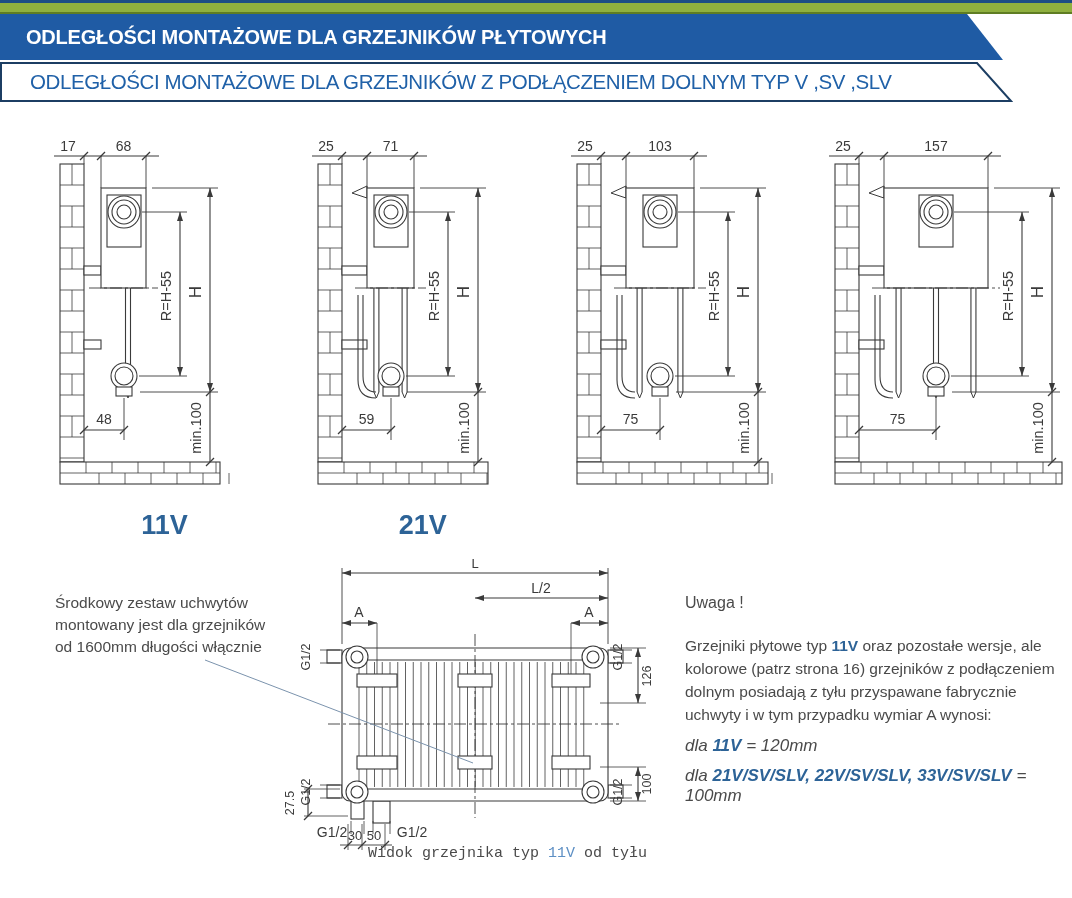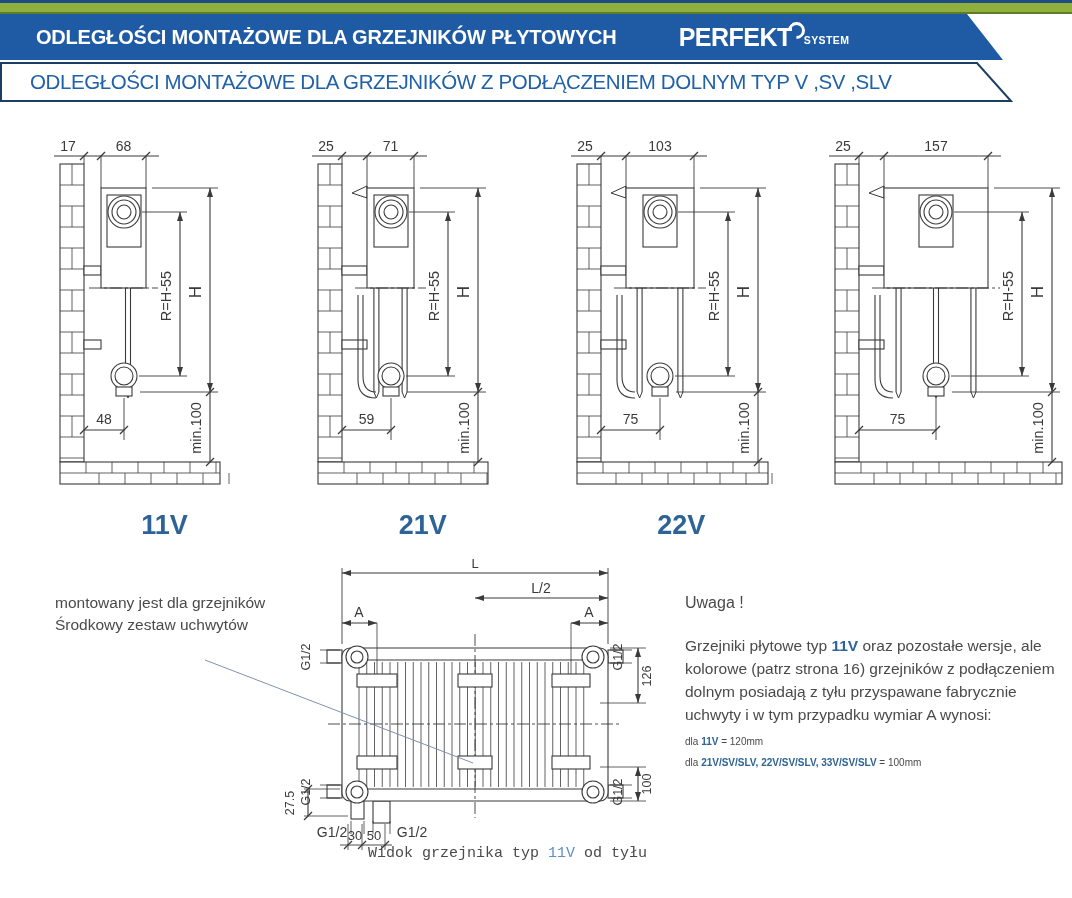--- a/index.html
+++ b/index.html
@@ -3,21 +3,21 @@
 <meta charset="utf-8">
 <style>
   html,body{margin:0;padding:0;background:#e9e9e9;}
   .page{position:relative;width:1072px;height:898px;background:#ffffff;overflow:hidden;
         font-family:"Liberation Sans",sans-serif;}
   
   .topbar{position:absolute;top:0;left:0;width:100%;height:3px;background:#1c4d85;}
   .greenbar{position:absolute;top:3px;left:0;width:100%;height:9px;background:#8fb03f;border-bottom:2px solid #5f7d23;}
   .banner1{position:absolute;top:14px;left:0;width:1003px;height:46px;background:#1f5ba4;
            clip-path:polygon(0 0,calc(100% - 36px) 0,100% 100%,0 100%);
-           display:flex;align-items:center;padding-left:36px;box-sizing:border-box;color:#fff;gap:40px;}
+           display:flex;align-items:center;padding-left:26px;box-sizing:border-box;color:#fff;}
   .b1-text{font-size:20px;font-weight:bold;letter-spacing:-0.2px;white-space:nowrap;}
   .brand{margin-left:22px;display:flex;align-items:center;}
   .brand-main{font-size:25px;font-weight:bold;letter-spacing:-0.5px;}
   .logo-mark{display:inline-block;width:11px;height:11px;border:3px solid #fff;border-radius:50%;
              border-left-color:transparent;transform:rotate(-45deg);margin:-14px 0 0 -4px;}
   .brand-sub{font-size:10.5px;font-weight:bold;letter-spacing:.4px;margin:6px 0 0 -1px;}
   .banner2-wrap{position:absolute;top:62px;left:0;width:1014px;height:40px;}
   .banner2-text{position:absolute;top:62px;left:30px;height:40px;line-height:40px;
                 font-size:20.5px;color:#2061a8;letter-spacing:-0.4px;white-space:nowrap;}
   
@@ -29,37 +29,32 @@
   .bottom{position:absolute;top:548px;left:0;width:1072px;height:350px;}
   .left-note{position:absolute;left:55px;top:44px;font-size:15.5px;line-height:22px;color:#4a4a4a;z-index:1;}
   .rear-svg{position:absolute;left:270px;top:8px;z-index:0;}
   .leader-svg{position:absolute;left:0;top:0;z-index:2;pointer-events:none;}
   .rear-caption{position:absolute;left:368px;top:297px;font-size:15px;color:#4a4a4a;z-index:1;font-family:Liberation Mono, monospace;}
   .blue-lt{color:#5d8fc4;}
   .notes{position:absolute;left:685px;top:46px;width:372px;color:#4a4a4a;z-index:1;}
   .uwaga{font-size:16px;margin:0 0 22px 0;}
   .para{font-size:15.5px;line-height:23px;margin:0;}
   .blue-b{color:#2d6397;font-weight:bold;}
-  .dla{font-size:10px;margin:10px 0 0 0;}
+  .dla{font-size:17px;margin:10px 0 0 0;font-style:italic;}
 </style>
 </head>
 <body>
 
 <div class="page">
 
   <div class="topbar"></div>
   <div class="greenbar"></div>
 
   <div class="banner1">
     <span class="b1-text">ODLEGŁOŚCI  MONTAŻOWE  DLA GRZEJNIKÓW  PŁYTOWYCH</span>
-    <span class="brand">
-        <span class="brand-main">PERFEKT</span>
-        <span class="logo-mark"></span>
-        <span class="brand-sub">SYSTEM</span>
-      </span>
   </div>
 
   <svg class="banner2-wrap" width="1014" height="40" viewBox="0 0 1014 40">
     <polygon points="1,1 977,1 1011,39 1,39" fill="#ffffff" stroke="#1c3e63" stroke-width="2"></polygon>
   </svg>
   <div class="banner2-text">ODLEGŁOŚCI MONTAŻOWE DLA GRZEJNIKÓW Z PODŁĄCZENIEM DOLNYM TYP V ,SV ,SLV</div>
 
   <section class="diagrams">
     <figure class="diagram">
       <svg class="section-svg" width="253" height="362" viewBox="0 0 253 362">
@@ -321,21 +316,20 @@
           <line x1="203" y1="252" x2="203" y2="322" stroke="#3a3a3a" stroke-width="1.1"></line>
           <line x1="199" y1="256" x2="207" y2="248" stroke="#3a3a3a" stroke-width="1.2"></line>
           <line x1="199" y1="326" x2="207" y2="318" stroke="#3a3a3a" stroke-width="1.2"></line>
           <text x="194" y="288" font-size="14.5" fill="#3a3a3a" text-anchor="middle" font-family="&quot;Liberation Sans&quot;,sans-serif" transform="rotate(-90 194 288)">min.100</text>
           <line x1="46" y1="290" x2="105" y2="290" stroke="#3a3a3a" stroke-width="1.1"></line>
           <line x1="42" y1="294" x2="50" y2="286" stroke="#3a3a3a" stroke-width="1.2"></line>
           <line x1="101" y1="294" x2="109" y2="286" stroke="#3a3a3a" stroke-width="1.2"></line>
           <line x1="105" y1="258" x2="105" y2="300" stroke="#3a3a3a" stroke-width="0.9"></line>
           <text x="75.5" y="284" font-size="14" fill="#3a3a3a" text-anchor="middle" font-family="&quot;Liberation Sans&quot;,sans-serif">75</text>
         </svg>
-      <figcaption>22V</figcaption>
     </figure>
     <figure class="diagram">
       <svg class="section-svg" width="253" height="362" viewBox="0 0 253 362">
           <rect x="22" y="24" width="24" height="298" rx="0" fill="#fff" stroke="#3a3a3a" stroke-width="1.1"></rect>
           <line x1="22" y1="45" x2="46" y2="45" stroke="#3a3a3a" stroke-width="0.8"></line>
           <line x1="34" y1="24" x2="34" y2="45" stroke="#3a3a3a" stroke-width="0.8"></line>
           <line x1="22" y1="66" x2="46" y2="66" stroke="#3a3a3a" stroke-width="0.8"></line>
           <line x1="22" y1="87" x2="46" y2="87" stroke="#3a3a3a" stroke-width="0.8"></line>
           <line x1="34" y1="66" x2="34" y2="87" stroke="#3a3a3a" stroke-width="0.8"></line>
           <line x1="22" y1="108" x2="46" y2="108" stroke="#3a3a3a" stroke-width="0.8"></line>
@@ -424,22 +418,23 @@
           <line x1="42" y1="294" x2="50" y2="286" stroke="#3a3a3a" stroke-width="1.2"></line>
           <line x1="119" y1="294" x2="127" y2="286" stroke="#3a3a3a" stroke-width="1.2"></line>
           <line x1="123" y1="258" x2="123" y2="300" stroke="#3a3a3a" stroke-width="0.9"></line>
           <text x="84.5" y="284" font-size="14" fill="#3a3a3a" text-anchor="middle" font-family="&quot;Liberation Sans&quot;,sans-serif">75</text>
         </svg>
     </figure>
   </section>
 
   <section class="bottom">
     <div class="left-note">
+      <div>Środkowy zestaw uchwytów</div>
       <div>montowany jest dla grzejników</div>
-      <div>Środkowy zestaw uchwytów</div>
+      <div>od 1600mm długości włącznie</div>
     </div>
 
     <svg class="rear-svg" width="440" height="300" viewBox="0 0 440 300">
         <rect x="57" y="94" width="15" height="13" rx="0" fill="#fff" stroke="#3a3a3a" stroke-width="1.1"></rect>
         <rect x="57" y="229" width="15" height="13" rx="0" fill="#fff" stroke="#3a3a3a" stroke-width="1.1"></rect>
         <rect x="338" y="94" width="15" height="13" rx="0" fill="#fff" stroke="#3a3a3a" stroke-width="1.1"></rect>
         <rect x="338" y="229" width="15" height="13" rx="0" fill="#fff" stroke="#3a3a3a" stroke-width="1.1"></rect>
         <rect x="81" y="245" width="13" height="18" rx="0" fill="#fff" stroke="#3a3a3a" stroke-width="1.1"></rect>
         <rect x="103" y="245" width="17" height="22" rx="0" fill="#fff" stroke="#3a3a3a" stroke-width="1.1"></rect>
         <rect x="72" y="92" width="266" height="153" rx="8" fill="#fff" stroke="#3a3a3a" stroke-width="1.1"></rect>

